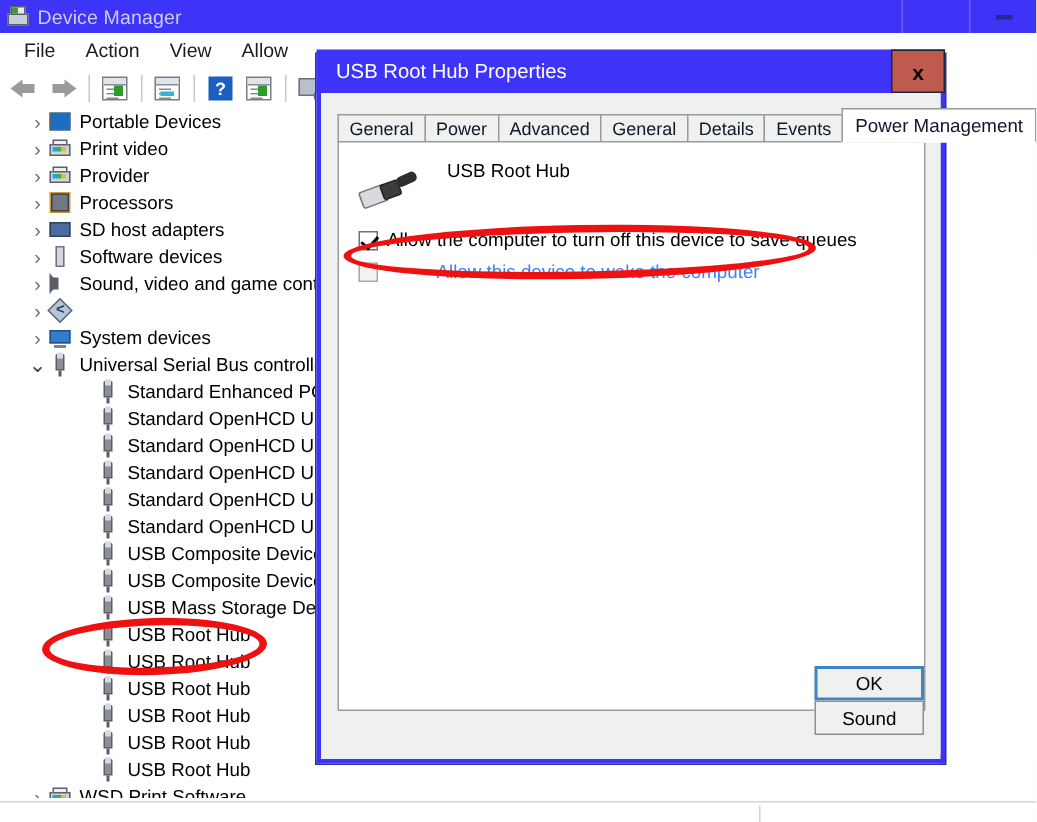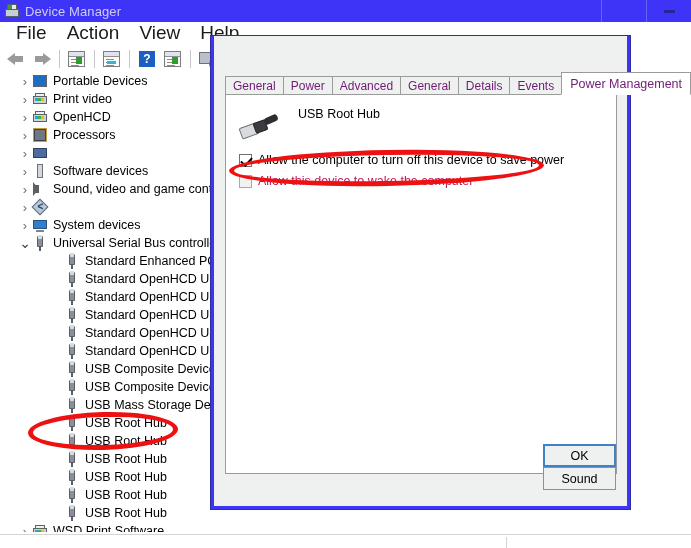--- a/index.html
+++ b/index.html
@@ -72,21 +72,21 @@
   }
 
   
   #menubar {
     position: absolute; left: 0; top: 22px; width: 691px; height: 23px;
     background: #ffffff;
     display: flex; align-items: center;
     padding-left: 6px;
   }
   .menu-item {
-    font-size: 19px; color: #1b1b1b;
+    font-size: 13px; color: #1b1b1b;
     padding: 2px 10px 3px 10px;
     white-space: nowrap;
   }
 
   
   #toolbar {
     position: absolute; left: 0; top: 45px; width: 691px; height: 27px;
     background: #ffffff;
     display: flex; align-items: center;
     padding-left: 3px;
@@ -323,21 +323,21 @@
     position: absolute; left: 11px; top: 11px;
     width: 392px; height: 22px;
     display: flex; align-items: flex-end;
   }
   .tab {
     height: 19px;
     padding: 0 7px;
     background: #eff0f0;
     border: 1px solid #9a9a9a;
     border-bottom: none;
-    font-size: 12px; color: #701a75;
+    font-size: 12px; color: #0f172a;
     display: flex; align-items: center;
     margin-right: -1px;
     white-space: nowrap;
   }
   .tab.active {
     height: 23px;
     background: #ffffff;
     border: 1px solid #9a9a9a;
     border-bottom: 1px solid #ffffff;
     font-size: 12.5px;
@@ -406,21 +406,21 @@
   .cbox.disabled { background: #f2f2f2; border-color: #a8a8a8; }
   .cbox.checked::after {
     content: "";
     position: absolute; left: 3px; top: 0px;
     width: 5px; height: 9px;
     border: solid #000000;
     border-width: 0 2px 2px 0;
     transform: rotate(42deg);
   }
   .cblabel { color: #000000; white-space: nowrap; }
-  .cblabel.disabled { color: #be185d; }
+  .cblabel.disabled { color: #3b82f6; margin-left: 33px; }
 
   #dlg-buttons {
     position: absolute; right: 11px; bottom: 13px;
     display: flex;
     flex-direction: column;
   }
   .dlg-btn {
     width: 73px; height: 23px;
     font-size: 12.5px; color: #000;
     background: #eff0f0;
@@ -451,21 +451,21 @@
         <div class="tb-btn">
           <div class="min-glyph"></div>
         </div>
       </div>
     </div>
 
     <div id="menubar">
       <div class="menu-item">File</div>
       <div class="menu-item">Action</div>
       <div class="menu-item">View</div>
-      <div class="menu-item">Help</div>
+      <div class="menu-item">Allow</div>
     </div>
 
     <div id="toolbar">
       <div class="tb-icon">
         <div class="arrow-l"></div>
           <div class="arrow-l-tail"></div>
       </div>
       <div class="tb-icon">
         <div class="arrow-r"></div>
           <div class="arrow-r-tail"></div>
@@ -523,34 +523,35 @@
           </div>
           <div class="tw-label">Print video</div>
         </div>
         <div class="tree-row" style="padding-left: 18px;">
           <div class="tw-chevron" style="font-size: 13px;">›</div>
           <div class="tw-icon">
             <div class="ic-printer-body"></div>
             <div class="ic-printer-top"></div>
             <div class="ic-printer-strip"></div>
           </div>
-          <div class="tw-label">OpenHCD</div>
+          <div class="tw-label">Provider</div>
         </div>
         <div class="tree-row" style="padding-left: 18px;">
           <div class="tw-chevron" style="font-size: 13px;">›</div>
           <div class="tw-icon">
             <div class="ic-cpu"></div>
           </div>
           <div class="tw-label">Processors</div>
         </div>
         <div class="tree-row" style="padding-left: 18px;">
           <div class="tw-chevron" style="font-size: 13px;">›</div>
           <div class="tw-icon">
             <div class="ic-sd"></div>
           </div>
+          <div class="tw-label">SD host adapters</div>
         </div>
         <div class="tree-row" style="padding-left: 18px;">
           <div class="tw-chevron" style="font-size: 13px;">›</div>
           <div class="tw-icon">
             <div class="ic-stick"></div>
           </div>
           <div class="tw-label">Software devices</div>
         </div>
         <div class="tree-row" style="padding-left: 18px;">
           <div class="tw-chevron" style="font-size: 13px;">›</div>
@@ -712,20 +713,24 @@
         </div>
       </div>
 
     <div id="status-strip"></div>
   </div>
 
   <div class="red-ellipse" id="red-circle-tree"></div>
 
   <div id="dialog">
 
+    <div id="dialog-titlebar">
+      <div id="dialog-title-text">USB Root Hub Properties</div>
+      <div id="dialog-close">x</div>
+    </div>
 
     <div id="dialog-body">
 
       <div id="tabstrip">
         <div class="tab">General</div>
         <div class="tab">Power</div>
         <div class="tab">Advanced</div>
         <div class="tab">General</div>
         <div class="tab">Details</div>
         <div class="tab">Events</div>
@@ -738,21 +743,21 @@
           <div id="usb-plug-icon">
             <div class="plug-barrel"></div>
             <div class="plug-neck"></div>
             <div class="plug-cable"></div>
           </div>
           <div id="device-name">USB Root Hub</div>
         </div>
 
         <div class="cbrow" id="cb-row-1">
           <div class="cbox checked"></div>
-          <div class="cblabel">Allow the computer to turn off this device to save power</div>
+          <div class="cblabel">Allow the computer to turn off this device to save queues</div>
         </div>
 
         <div class="cbrow" id="cb-row-2">
           <div class="cbox disabled"></div>
           <div class="cblabel disabled">Allow this device to wake the computer</div>
         </div>
 
       </div>
 
       <div id="dlg-buttons">

